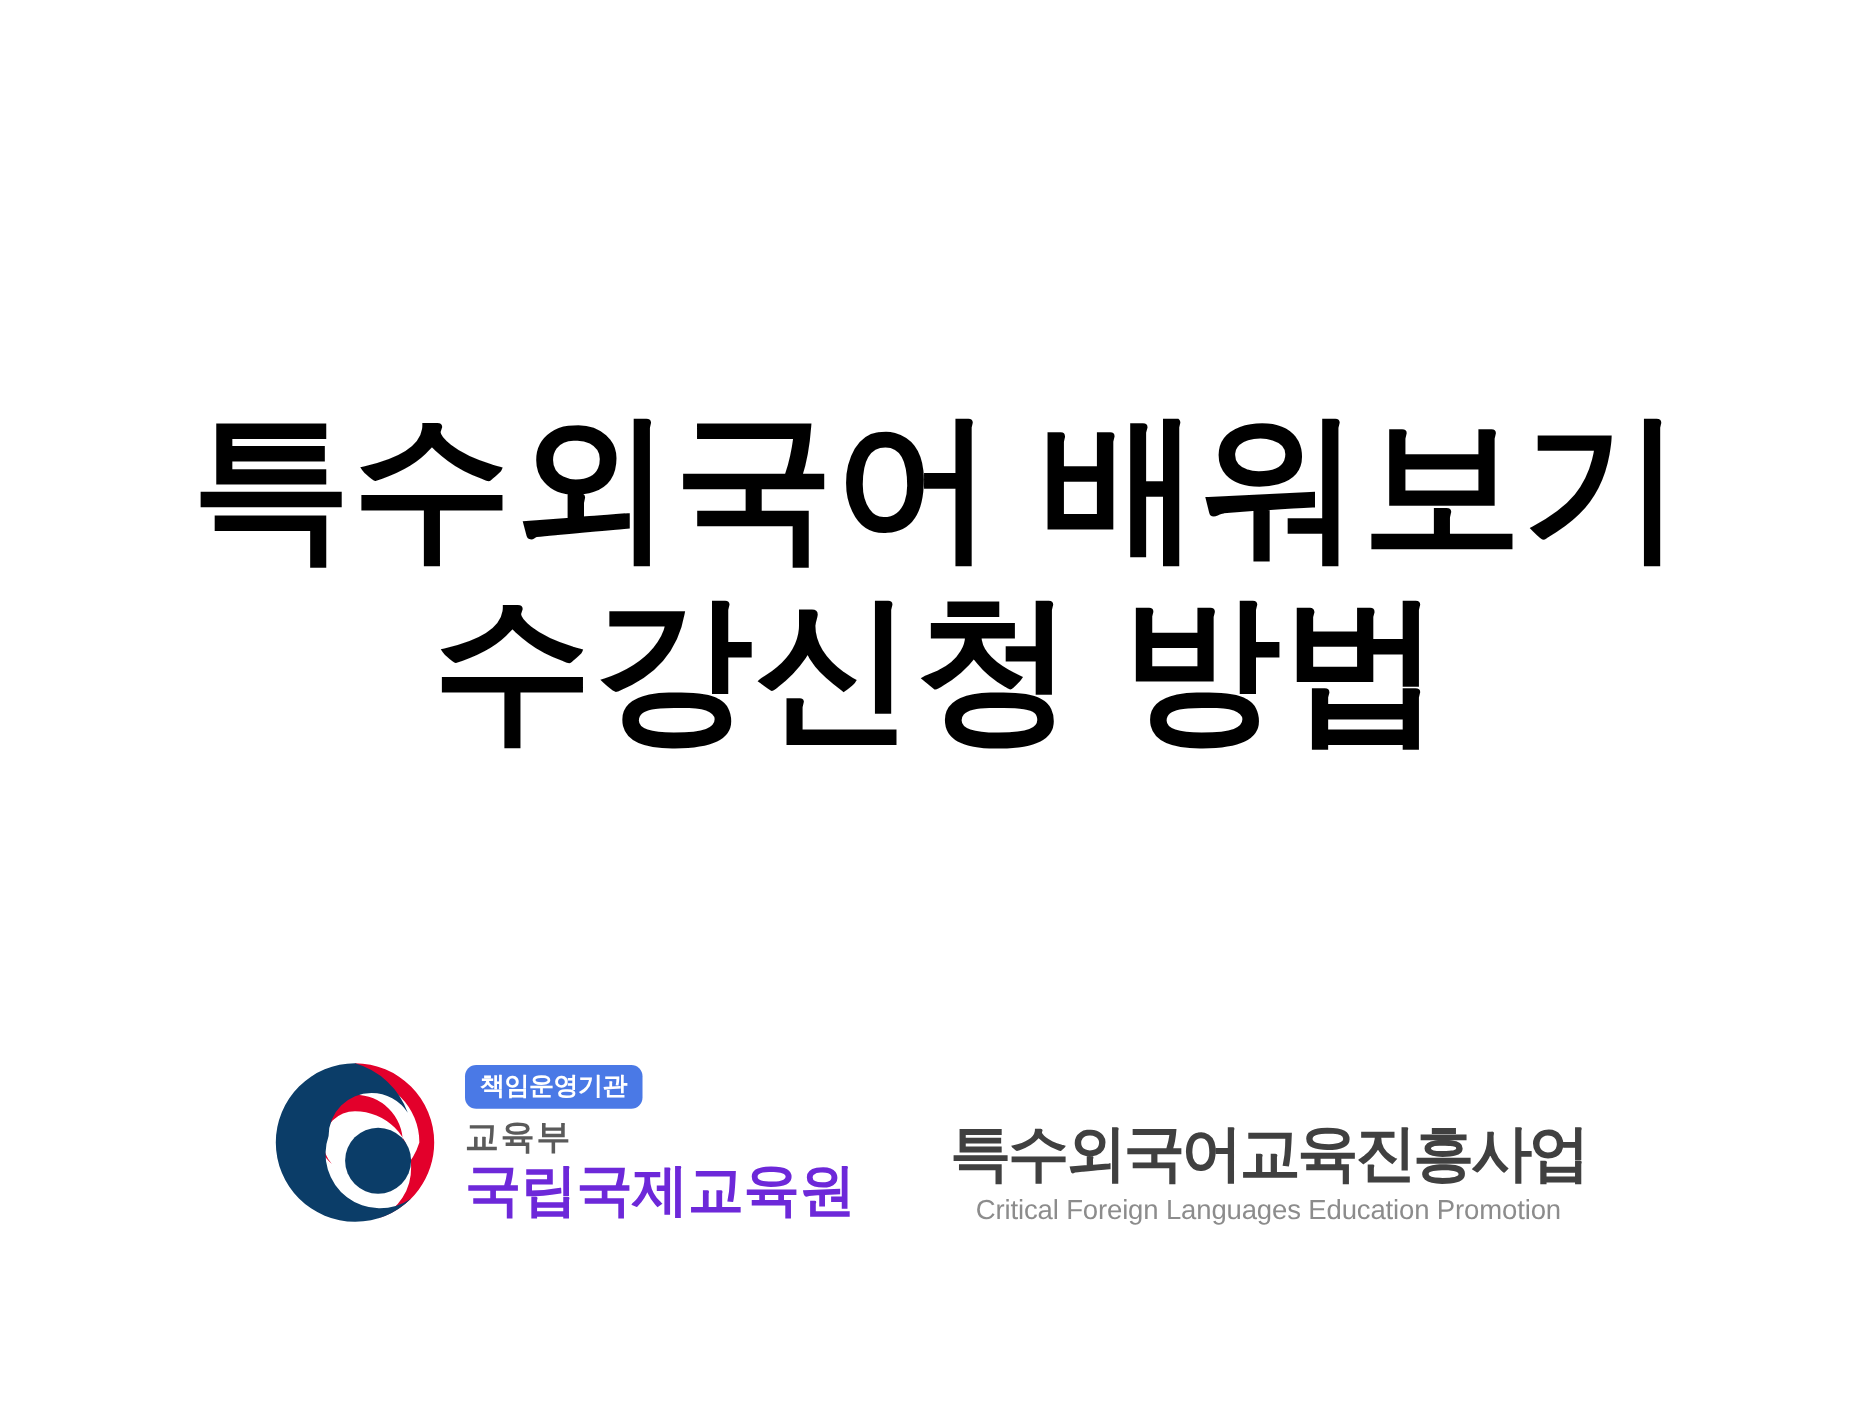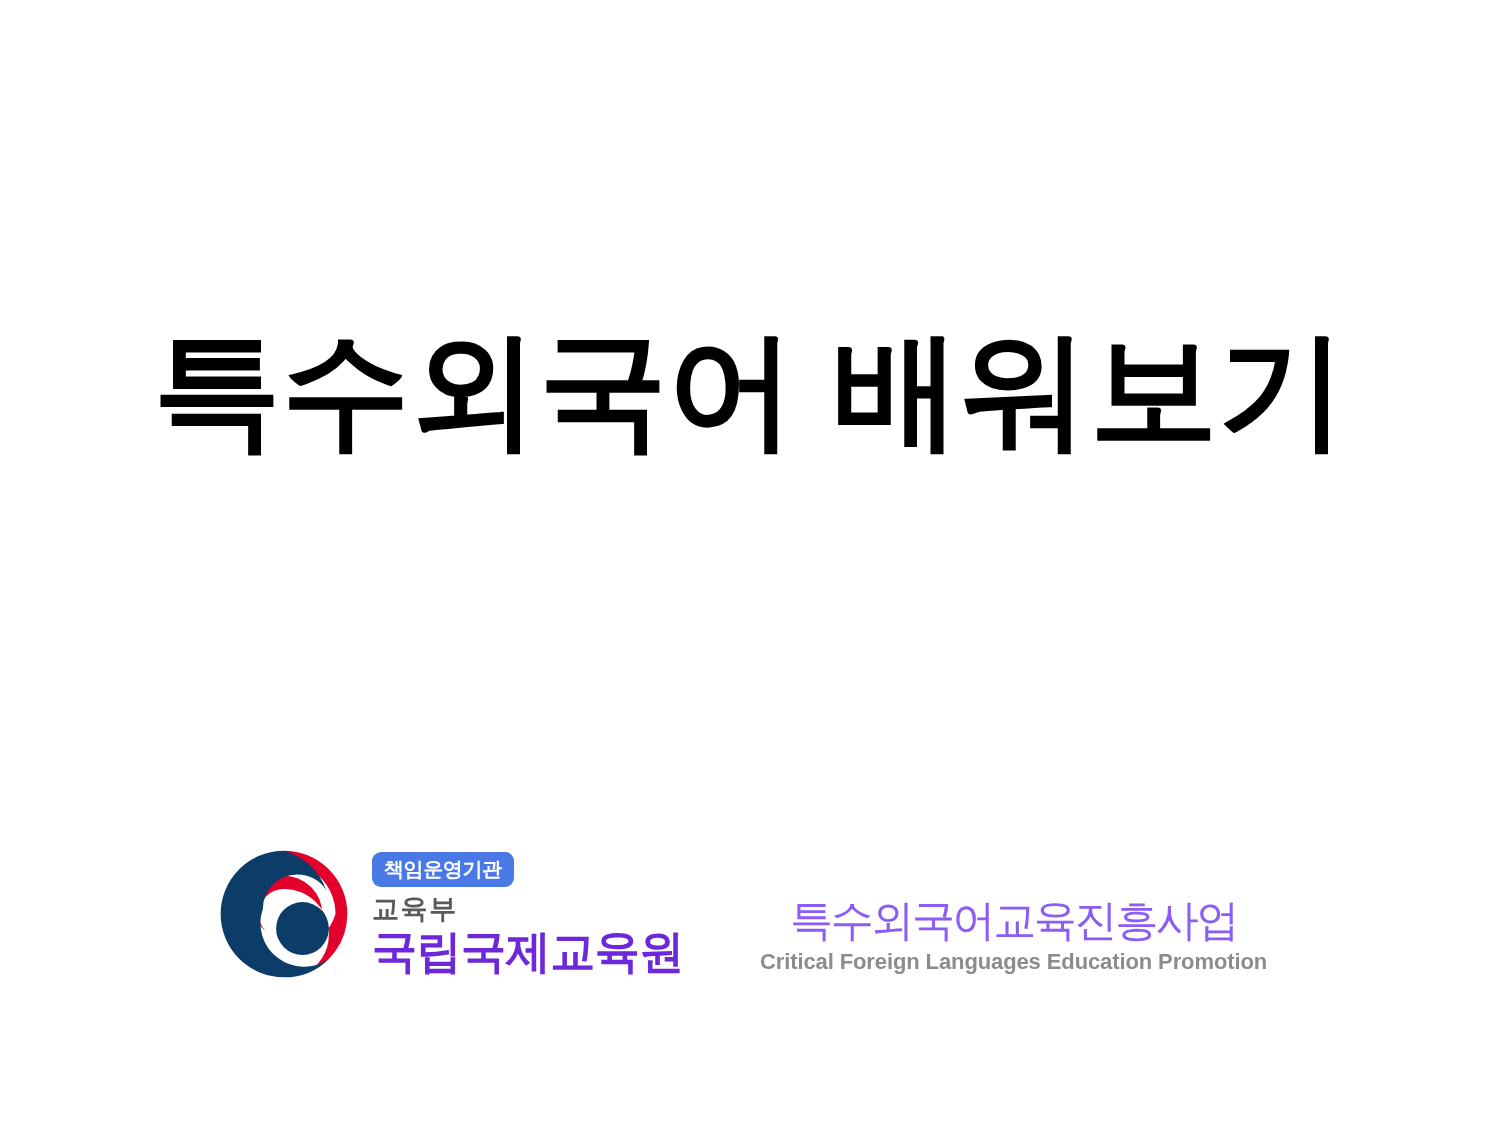--- a/index.html
+++ b/index.html
@@ -113,46 +113,47 @@
   
   .cfl-logo {
     position: absolute;
     left: 760px;
     top: 58px;
     display: flex;
     flex-direction: column;
     align-items: center;
   }
   .cfl-korean {
-    color: #8b5cf6;
-    font-family: "Liberation Sans", "DejaVu Sans", sans-serif;
-    font-weight: normal;
-    font-size: 43px;
+    color: #404040;
+    font-family: "Liberation Sans", "DejaVu Sans", sans-serif;
+    font-weight: bold;
+    font-size: 49px;
     line-height: 1.05;
     letter-spacing: -0.055em;
     white-space: nowrap;
   }
   .cfl-english {
     color: #8C8C8C;
     font-family: "Liberation Sans", "DejaVu Sans", sans-serif;
-    font-weight: bold;
+    font-weight: normal;
     font-size: 22px;
     line-height: 1.1;
     letter-spacing: -0.005em;
     margin-top: 7px;
     white-space: nowrap;
   }
 </style>
 </head>
 <body>
 
 <div class="slide">
 
   <div class="title-block">
     <span class="title-line">특수외국어 배워보기</span>
+    <span class="title-line">수강신청 방법</span>
   </div>
 
   <div class="footer-logos">
 
     <div class="niied-logo">
 
       <div class="taeguk">
         <svg viewBox="0 0 200 200" xmlns="http://www.w3.org/2000/svg" aria-hidden="true">
 
           <path d="M100 4

